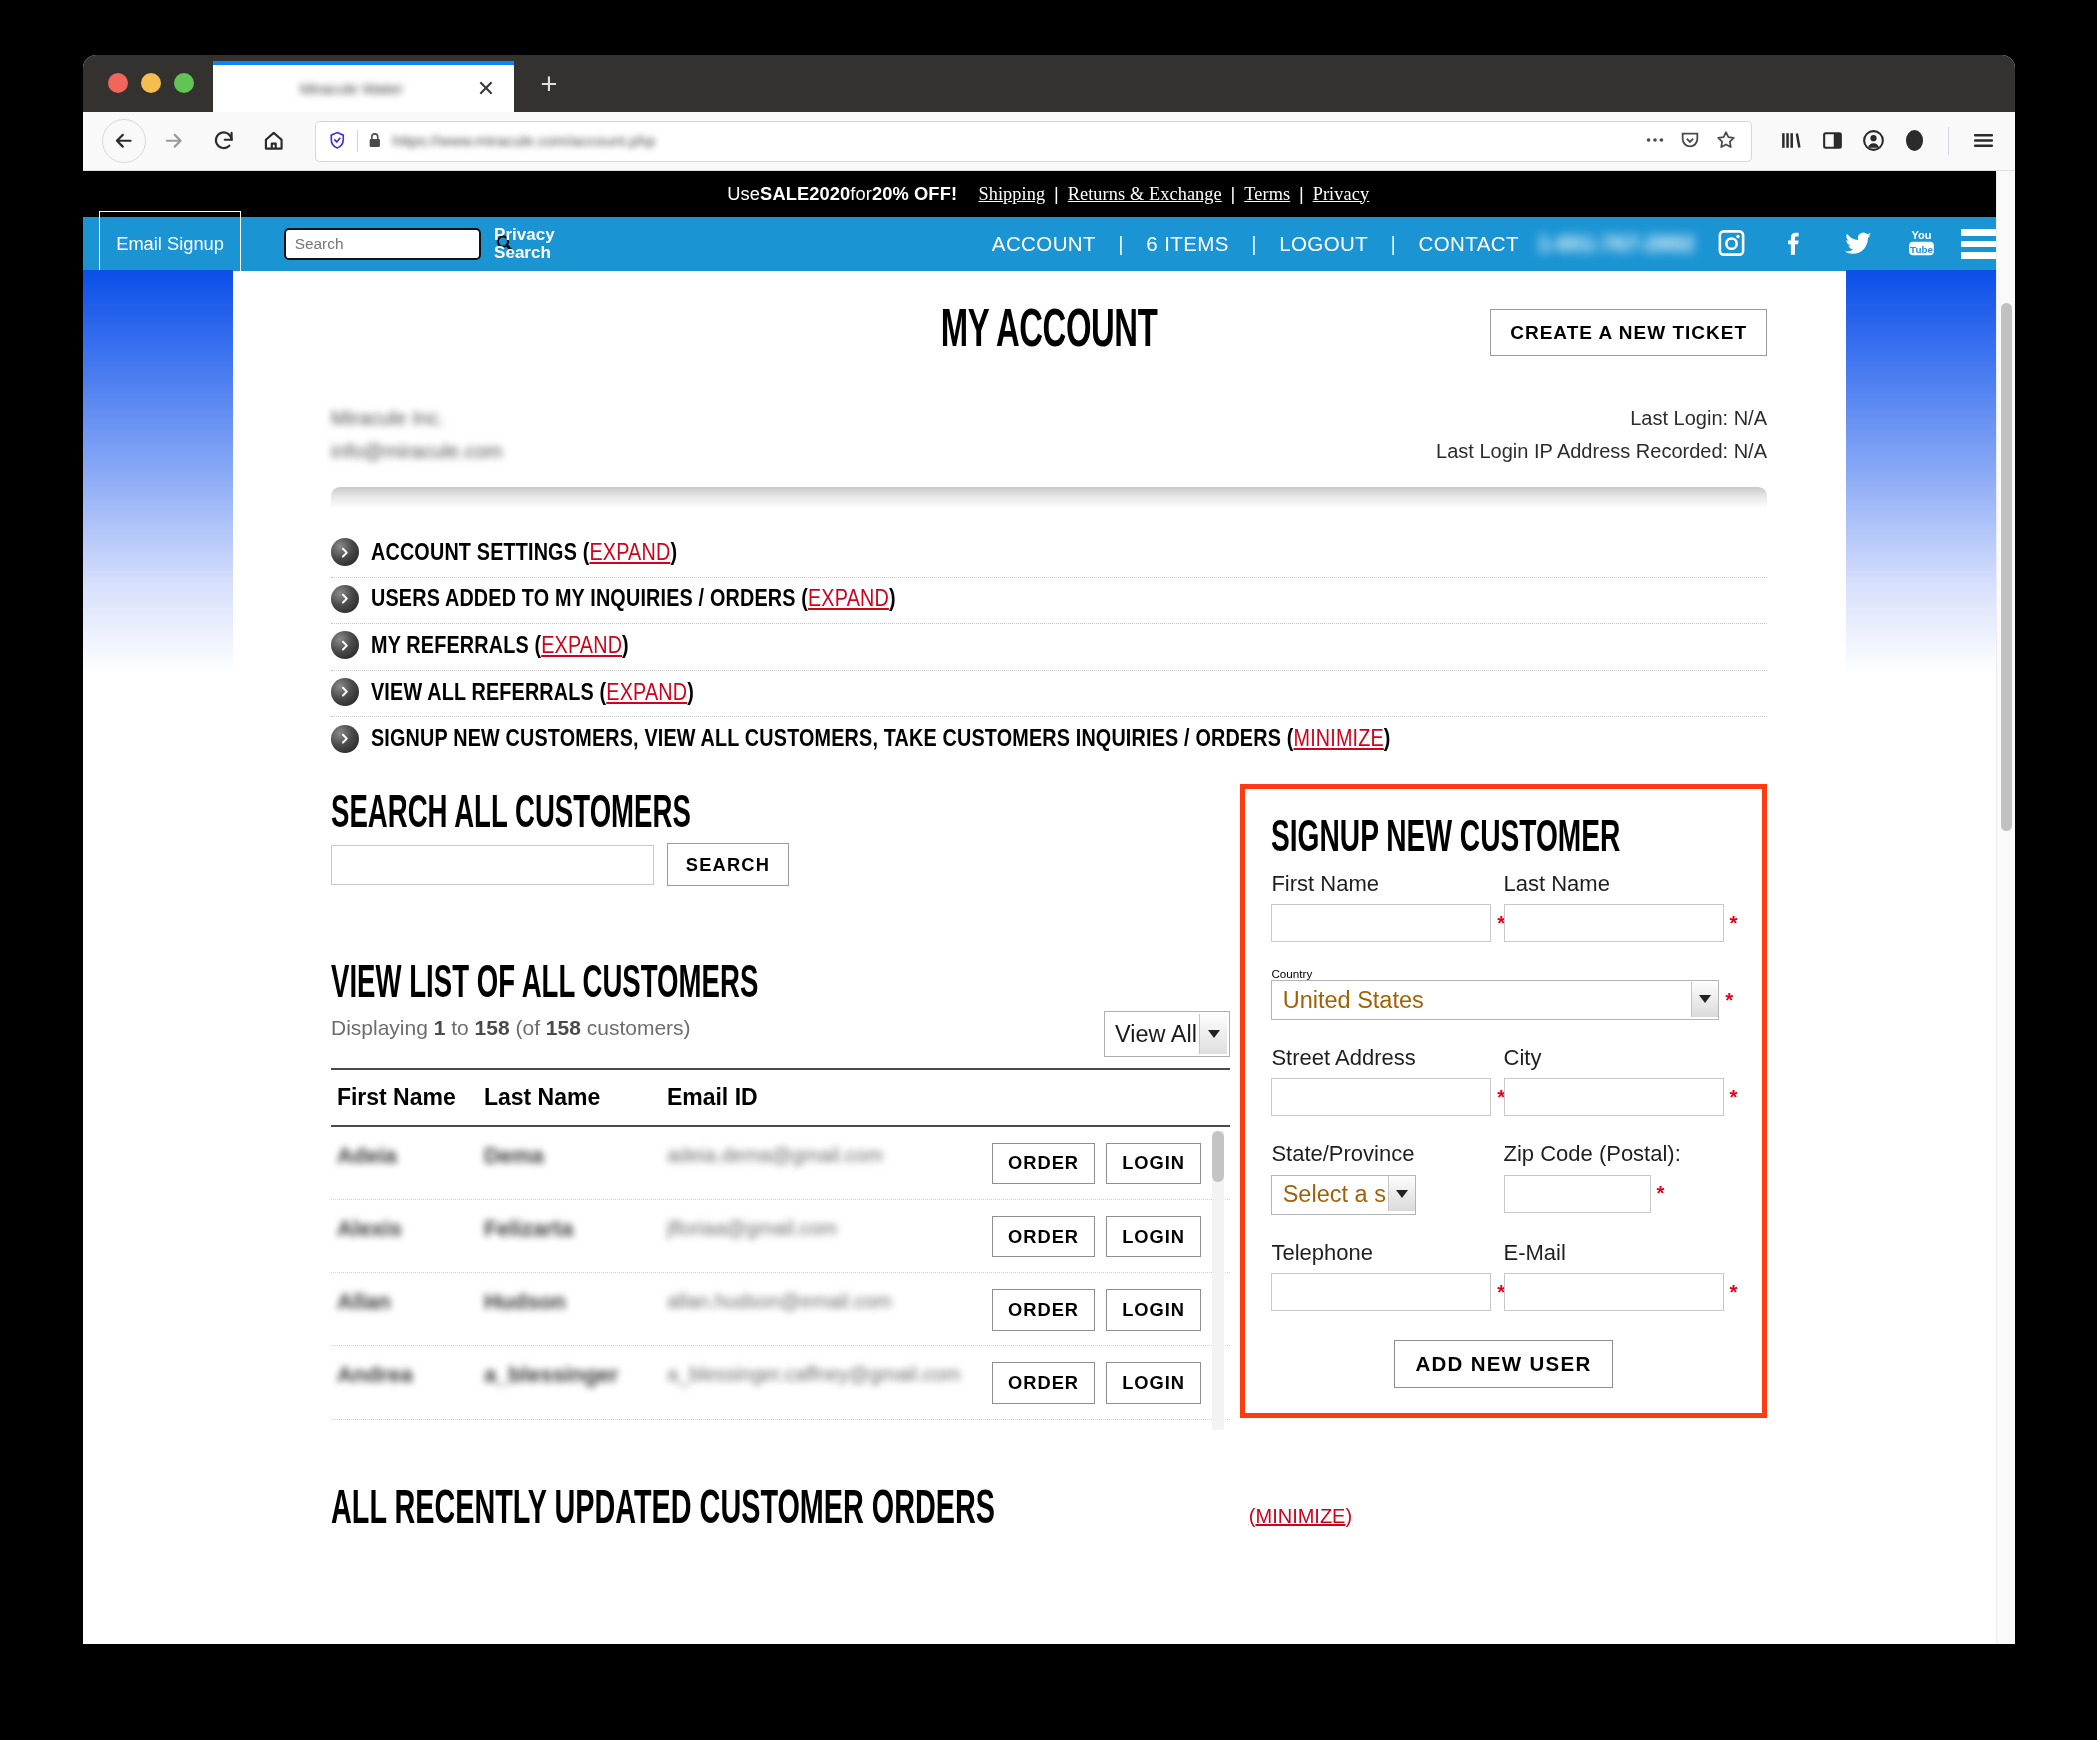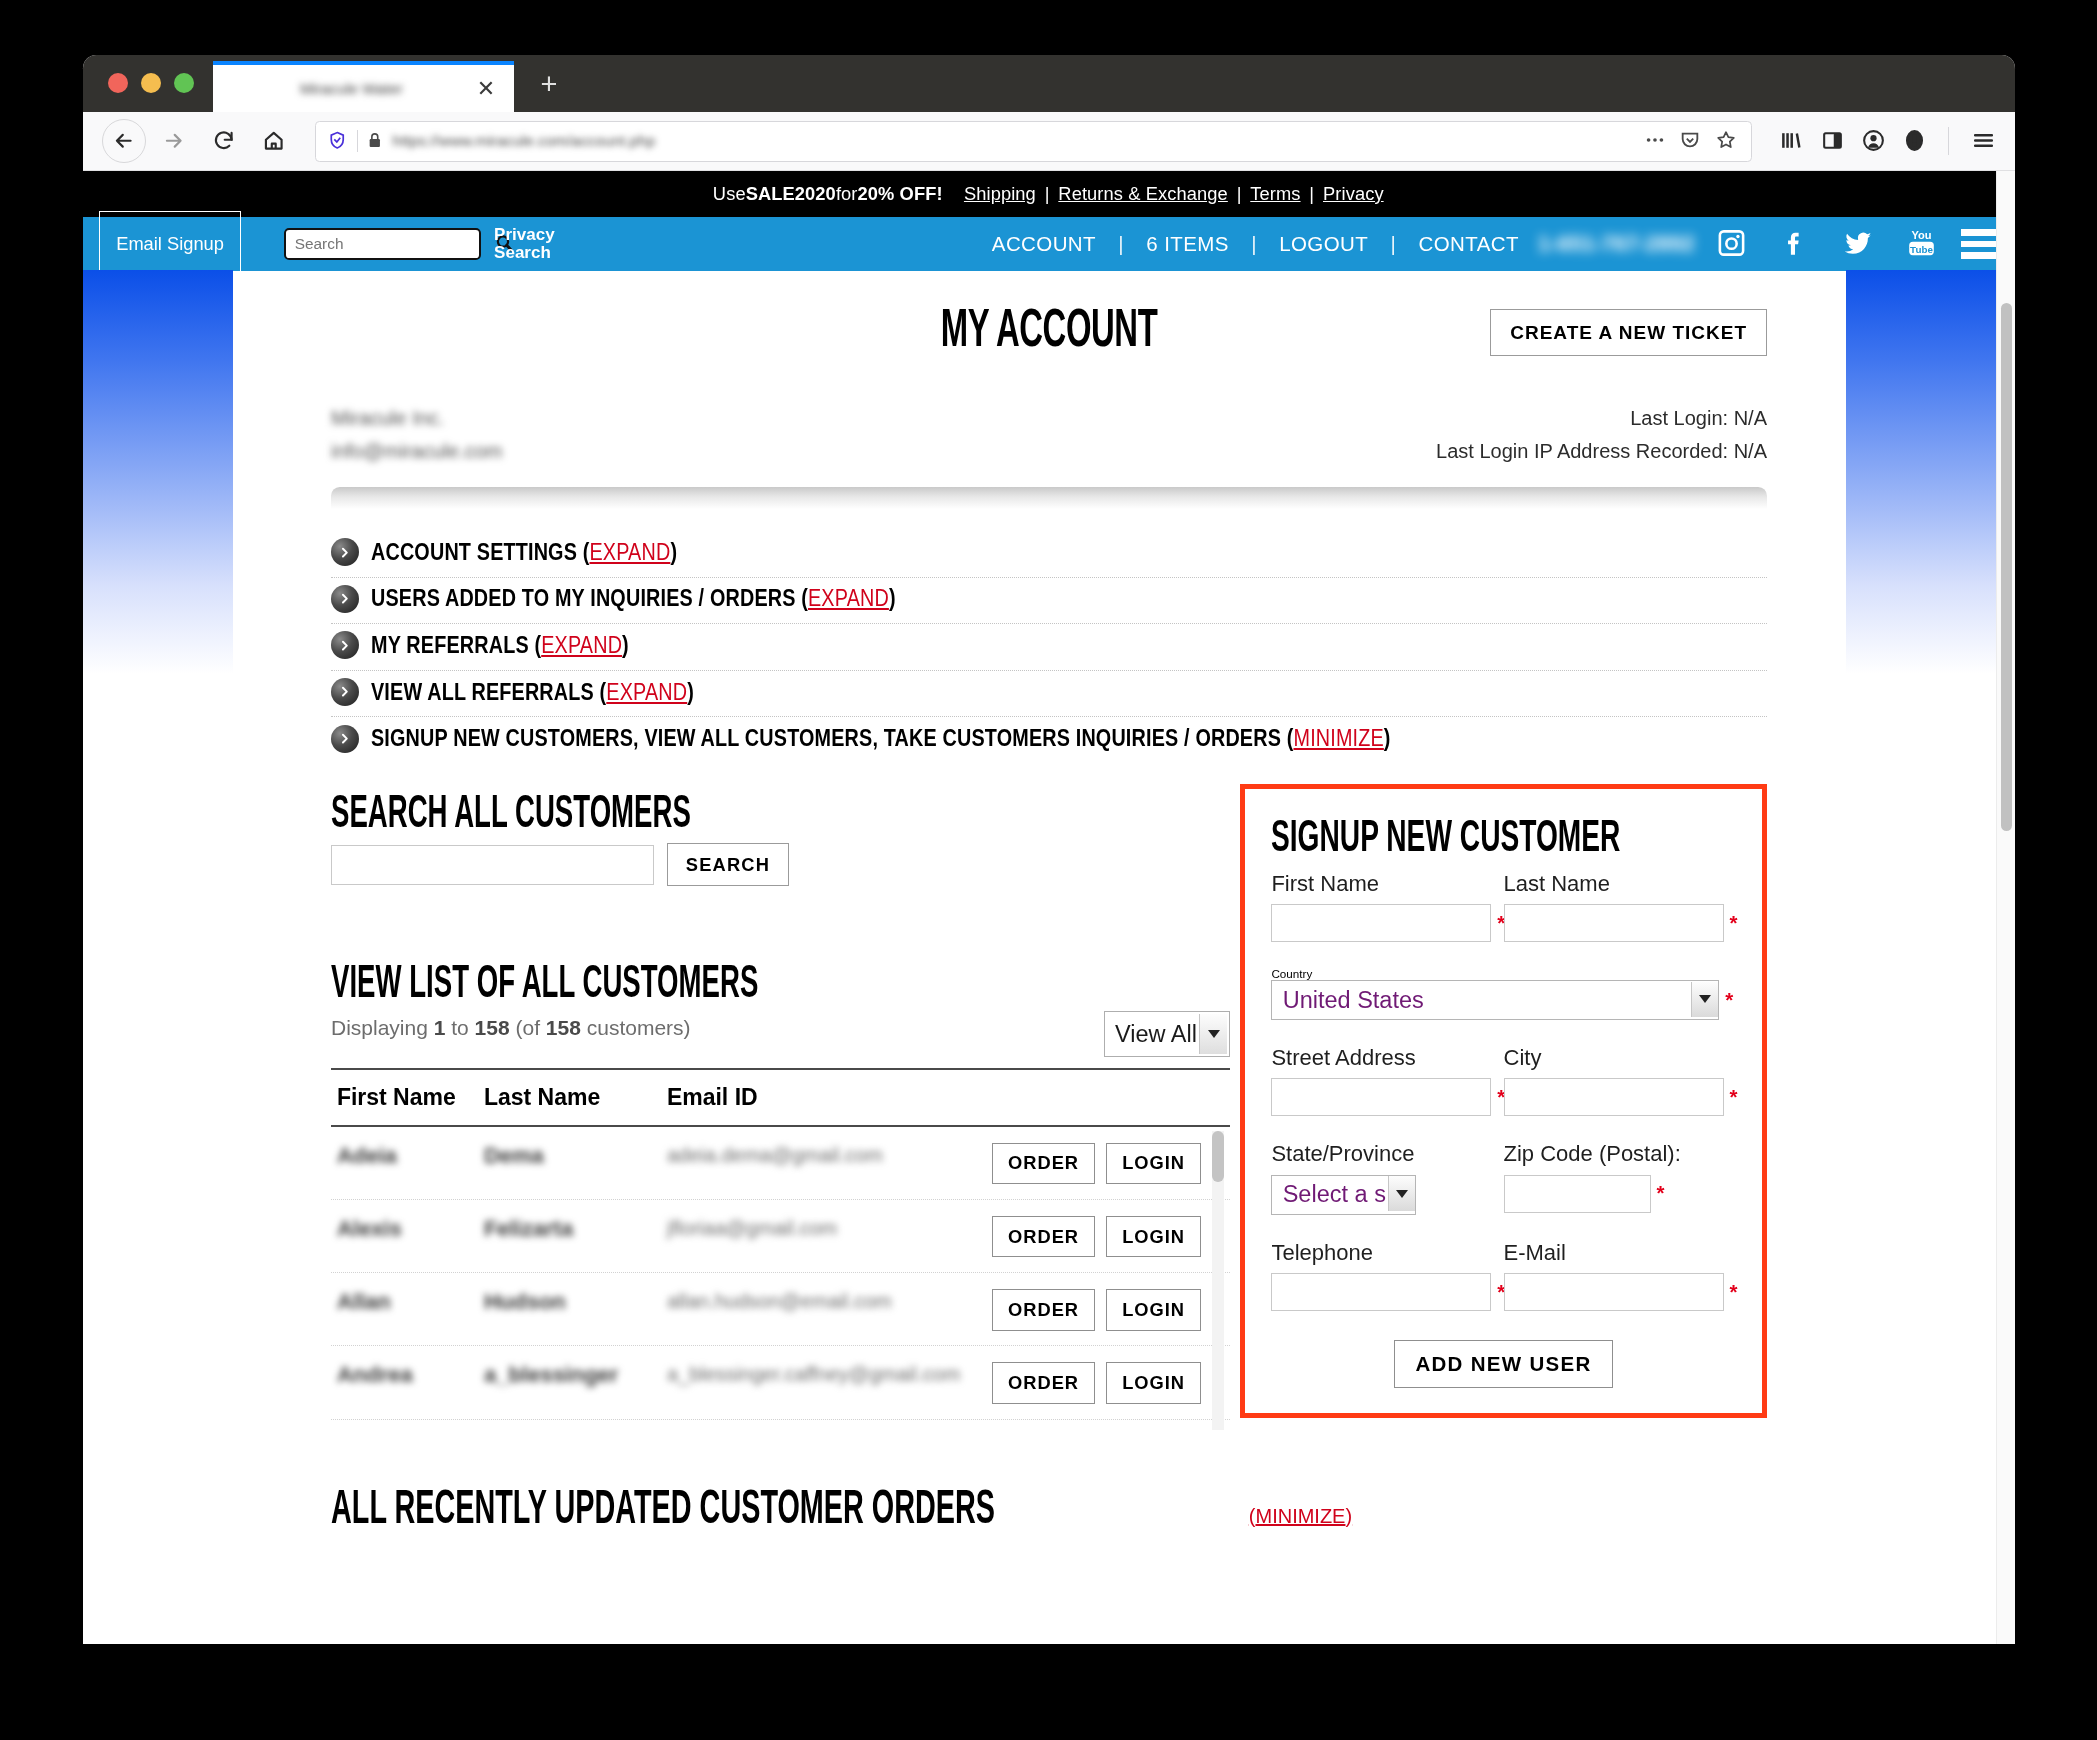--- a/index.html
+++ b/index.html
@@ -125,21 +125,21 @@
   .promo {
     background: #000;
     color: #fff;
     height: 46px;
     display: flex; align-items: center; justify-content: center;
     font-size: 18.3px;
     font-family: "Liberation Sans", sans-serif;
     letter-spacing: 0.1px;
   }
   .promo b { font-weight: bold; }
-  .promo a { color: #fff; text-decoration: underline; margin: 0 1.5px; }
+  .promo a { color: #fff; text-decoration: underline; margin: 0 1.5px; font-family: Liberation Serif, serif; }
   .promo .pipe { margin: 0 7.3px; }
 
   
   .bluenav {
     background: #1b94d4;
     height: 54px;
     display: flex; align-items: center;
     padding: 0 11.7px 0 10.3px;
     position: relative;
   }
@@ -469,21 +469,21 @@
   }
   .inputline input.short { width: 147px; }
   .req { color: #e3001b; font-size: 20.5px; font-weight: bold; line-height: 1; }
   .selbox {
     position: relative;
     height: 40px;
     border: 1.5px solid #b5b5b5;
     background: #fff;
     display: flex; align-items: center;
     padding-left: 10.3px;
-    font-size: 23.5px; color: #701a75;
+    font-size: 23.5px; color: #a16207;
     white-space: nowrap; overflow: hidden;
   }
   .selbox.country { width: 448px; }
   .selbox.state { width: 145px; }
   .selbox .arrowbox {
     position: absolute; right: 0.7px; top: 0.7px;
     width: 26.4px; height: 35px;
     background: linear-gradient(to bottom,#fdfdfd,#dadada);
     border-left: 0.7px solid #c6c6c6;
     display: flex; align-items: center; justify-content: center;

